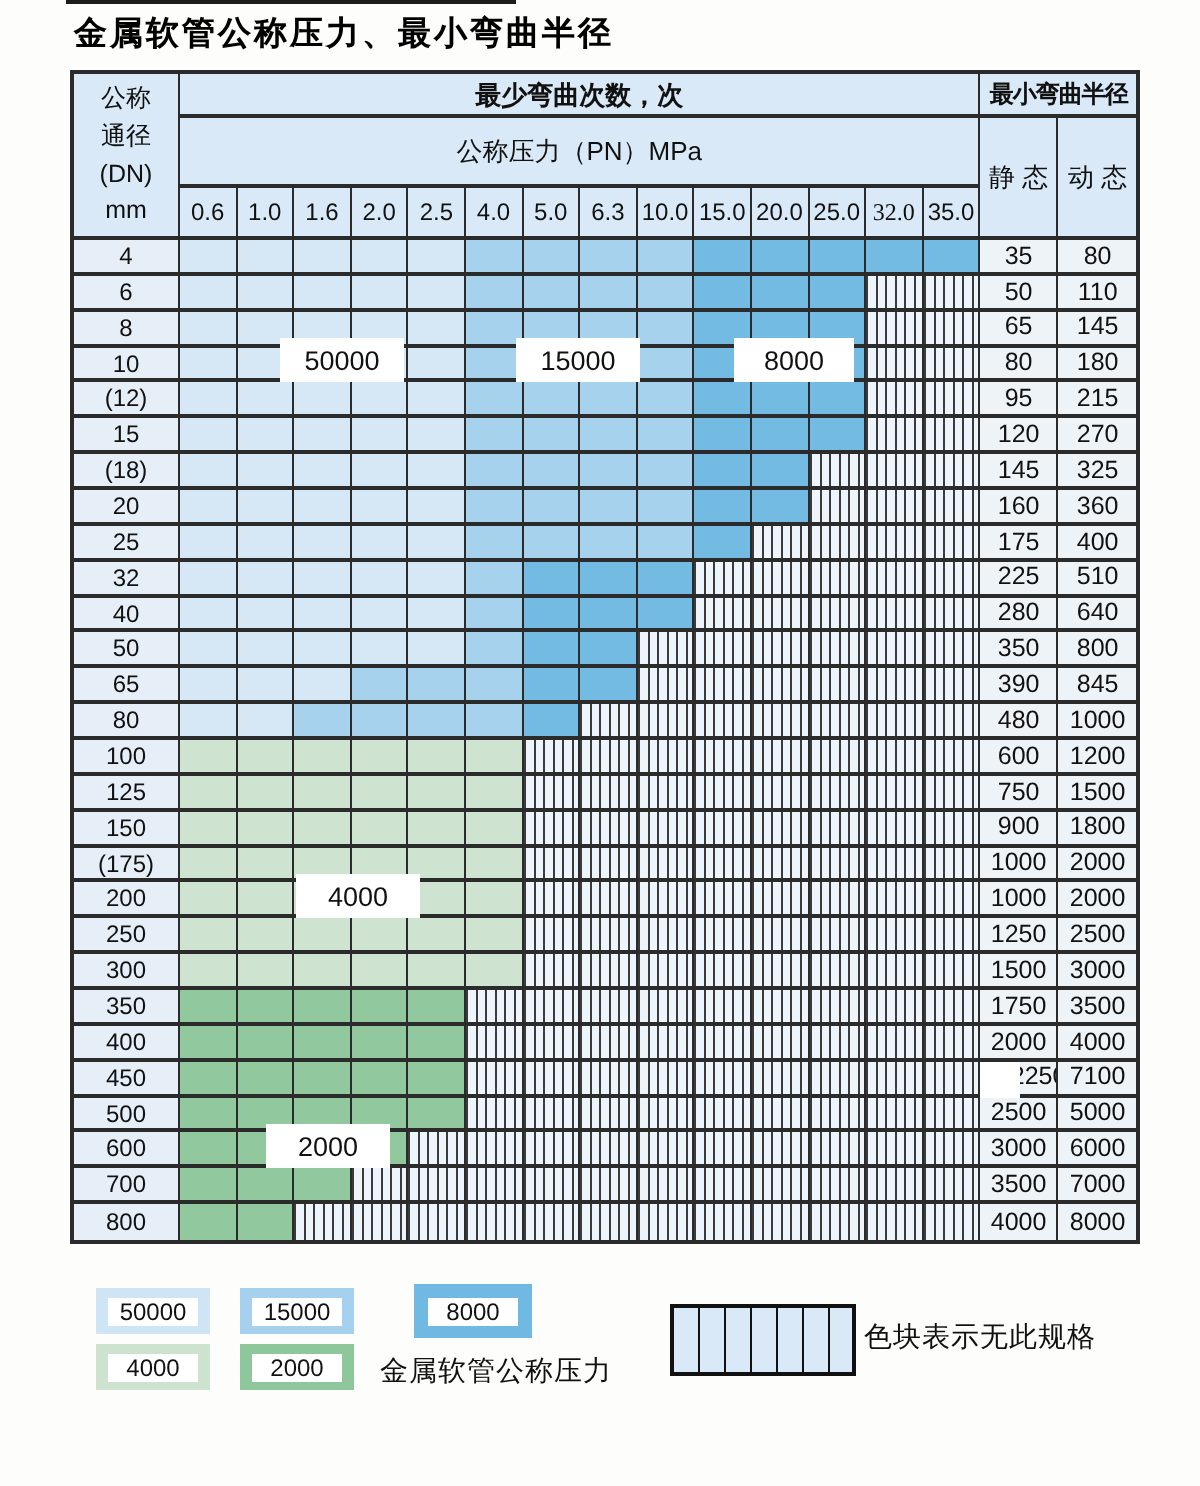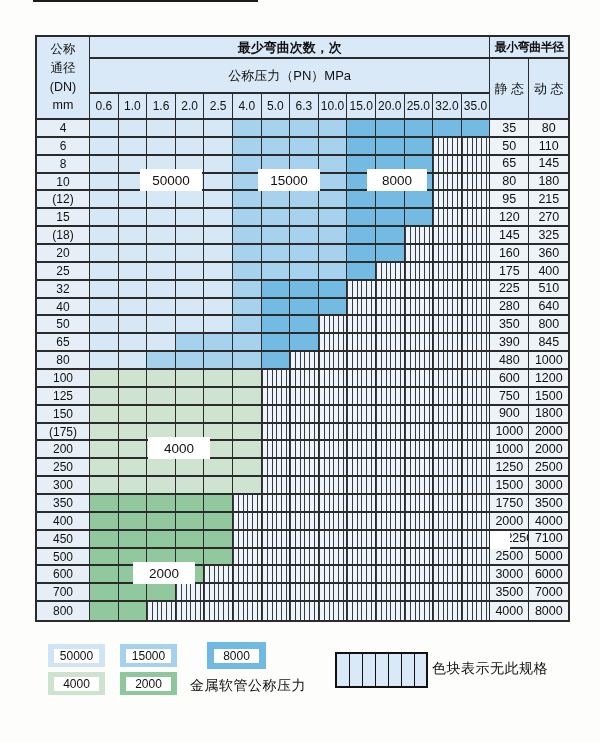--- a/index.html
+++ b/index.html
@@ -72,20 +72,21 @@
                background:repeating-linear-gradient(to right,
                  #d9e9f7 0px, #d9e9f7 12px, #111 12px, #111 13px); }
 </style>
 </head>
 <body>
 
 <div id="page">
 
   <div class="top-artifact"></div>
 
+  <div class="title">金属软管公称压力、最小弯曲半径</div>
 
   <div id="grid">
     <div class="cell hbg h-dn">
       <span>公称</span>
       <span>通径</span>
       <span>(DN)</span>
       <span>mm</span>
     </div>
     <div class="cell hbg h-cycles">最少弯曲次数，次</div>
     <div class="cell hbg h-radius noR">最小弯曲半径</div>
@@ -98,21 +99,21 @@
       <div class="cell hbg" style="grid-area: 3 / 4;">1.6</div>
       <div class="cell hbg" style="grid-area: 3 / 5;">2.0</div>
       <div class="cell hbg" style="grid-area: 3 / 6;">2.5</div>
       <div class="cell hbg" style="grid-area: 3 / 7;">4.0</div>
       <div class="cell hbg" style="grid-area: 3 / 8;">5.0</div>
       <div class="cell hbg" style="grid-area: 3 / 9;">6.3</div>
       <div class="cell hbg" style="grid-area: 3 / 10;">10.0</div>
       <div class="cell hbg" style="grid-area: 3 / 11;">15.0</div>
       <div class="cell hbg" style="grid-area: 3 / 12;">20.0</div>
       <div class="cell hbg" style="grid-area: 3 / 13;">25.0</div>
-      <div class="cell hbg" style="grid-area: 3 / 14;">32.0</div>
+      <div class="cell hbg" style="grid-area: 3 / 14; font-family: Liberation Serif, serif;">32.0</div>
       <div class="cell hbg" style="grid-area: 3 / 15;">35.0</div>
       <div class="cell c-dn" style="grid-area: 4 / 1;">4</div>
       <div class="cell c-b50" style="grid-area: 4 / 2;"></div>
       <div class="cell c-b50" style="grid-area: 4 / 3;"></div>
       <div class="cell c-b50" style="grid-area: 4 / 4;"></div>
       <div class="cell c-b50" style="grid-area: 4 / 5;"></div>
       <div class="cell c-b50" style="grid-area: 4 / 6;"></div>
       <div class="cell c-b15" style="grid-area: 4 / 7;"></div>
       <div class="cell c-b15" style="grid-area: 4 / 8;"></div>
       <div class="cell c-b15" style="grid-area: 4 / 9;"></div>

